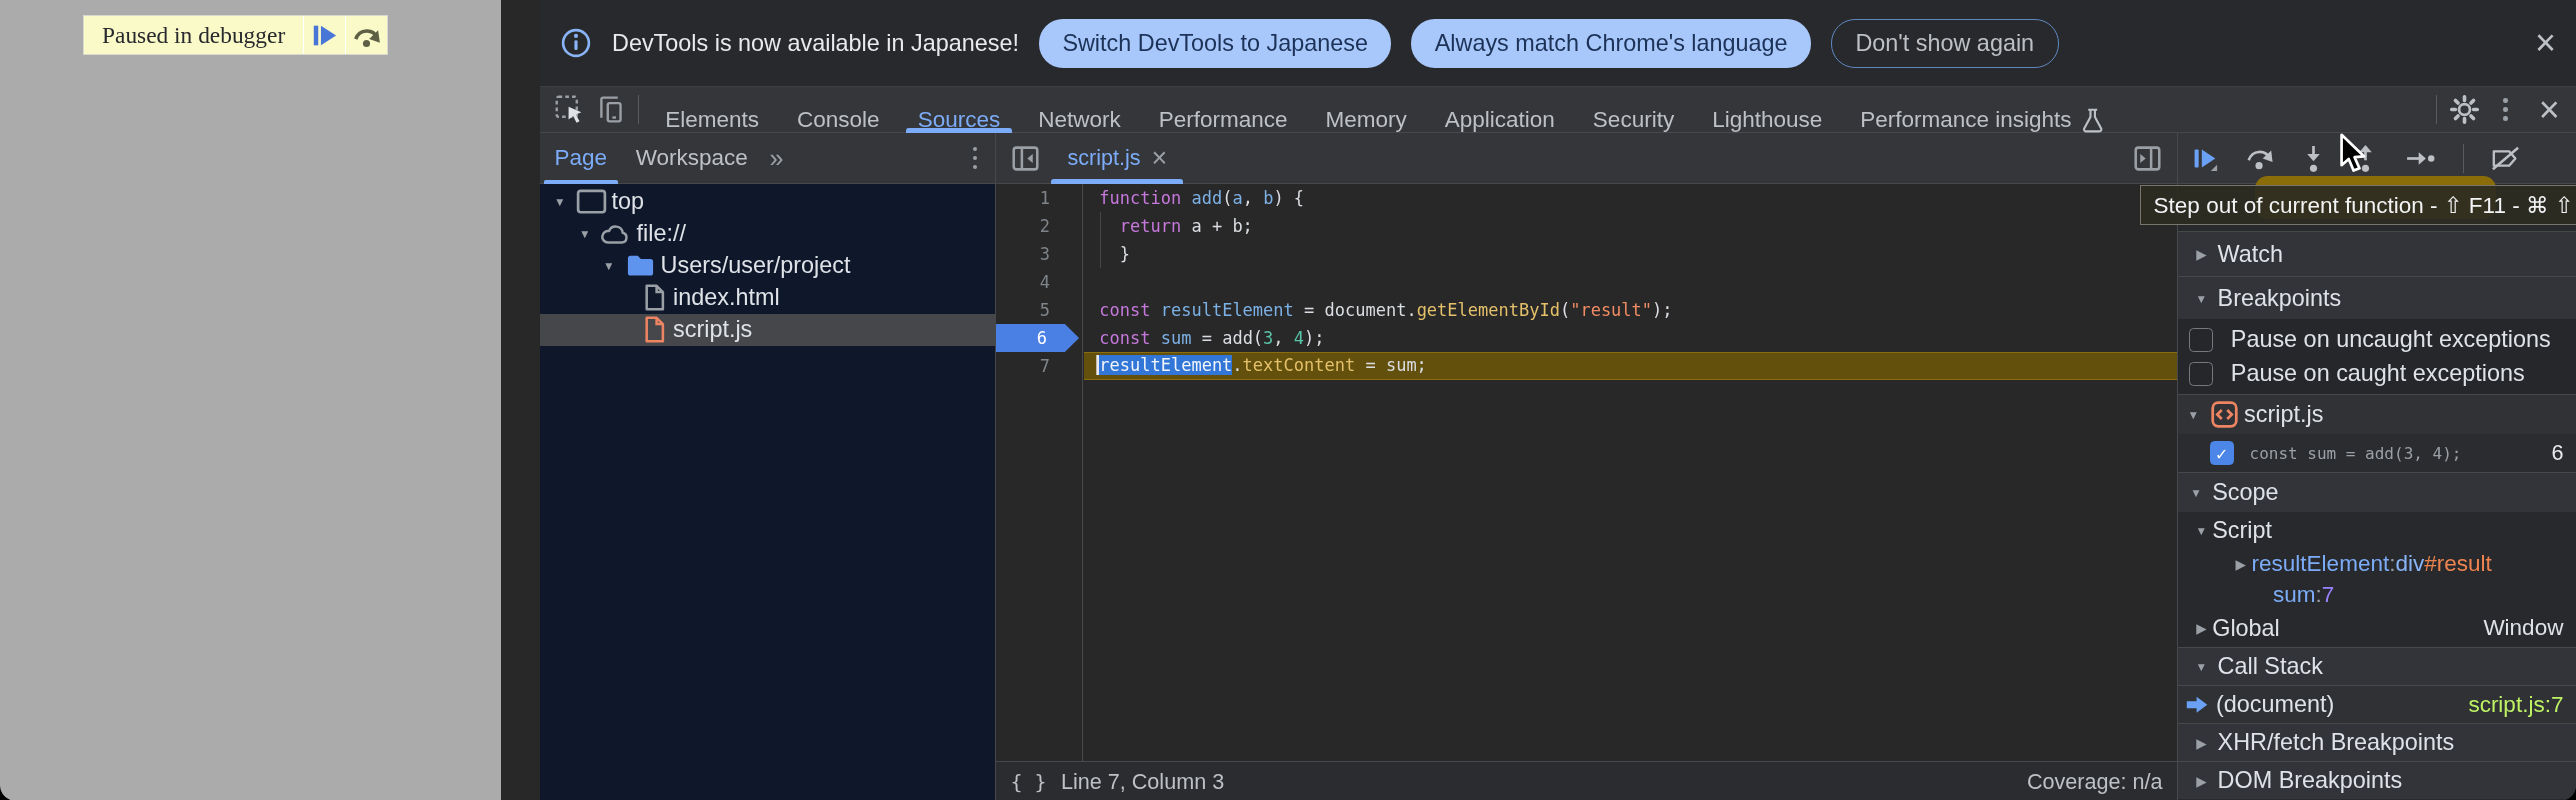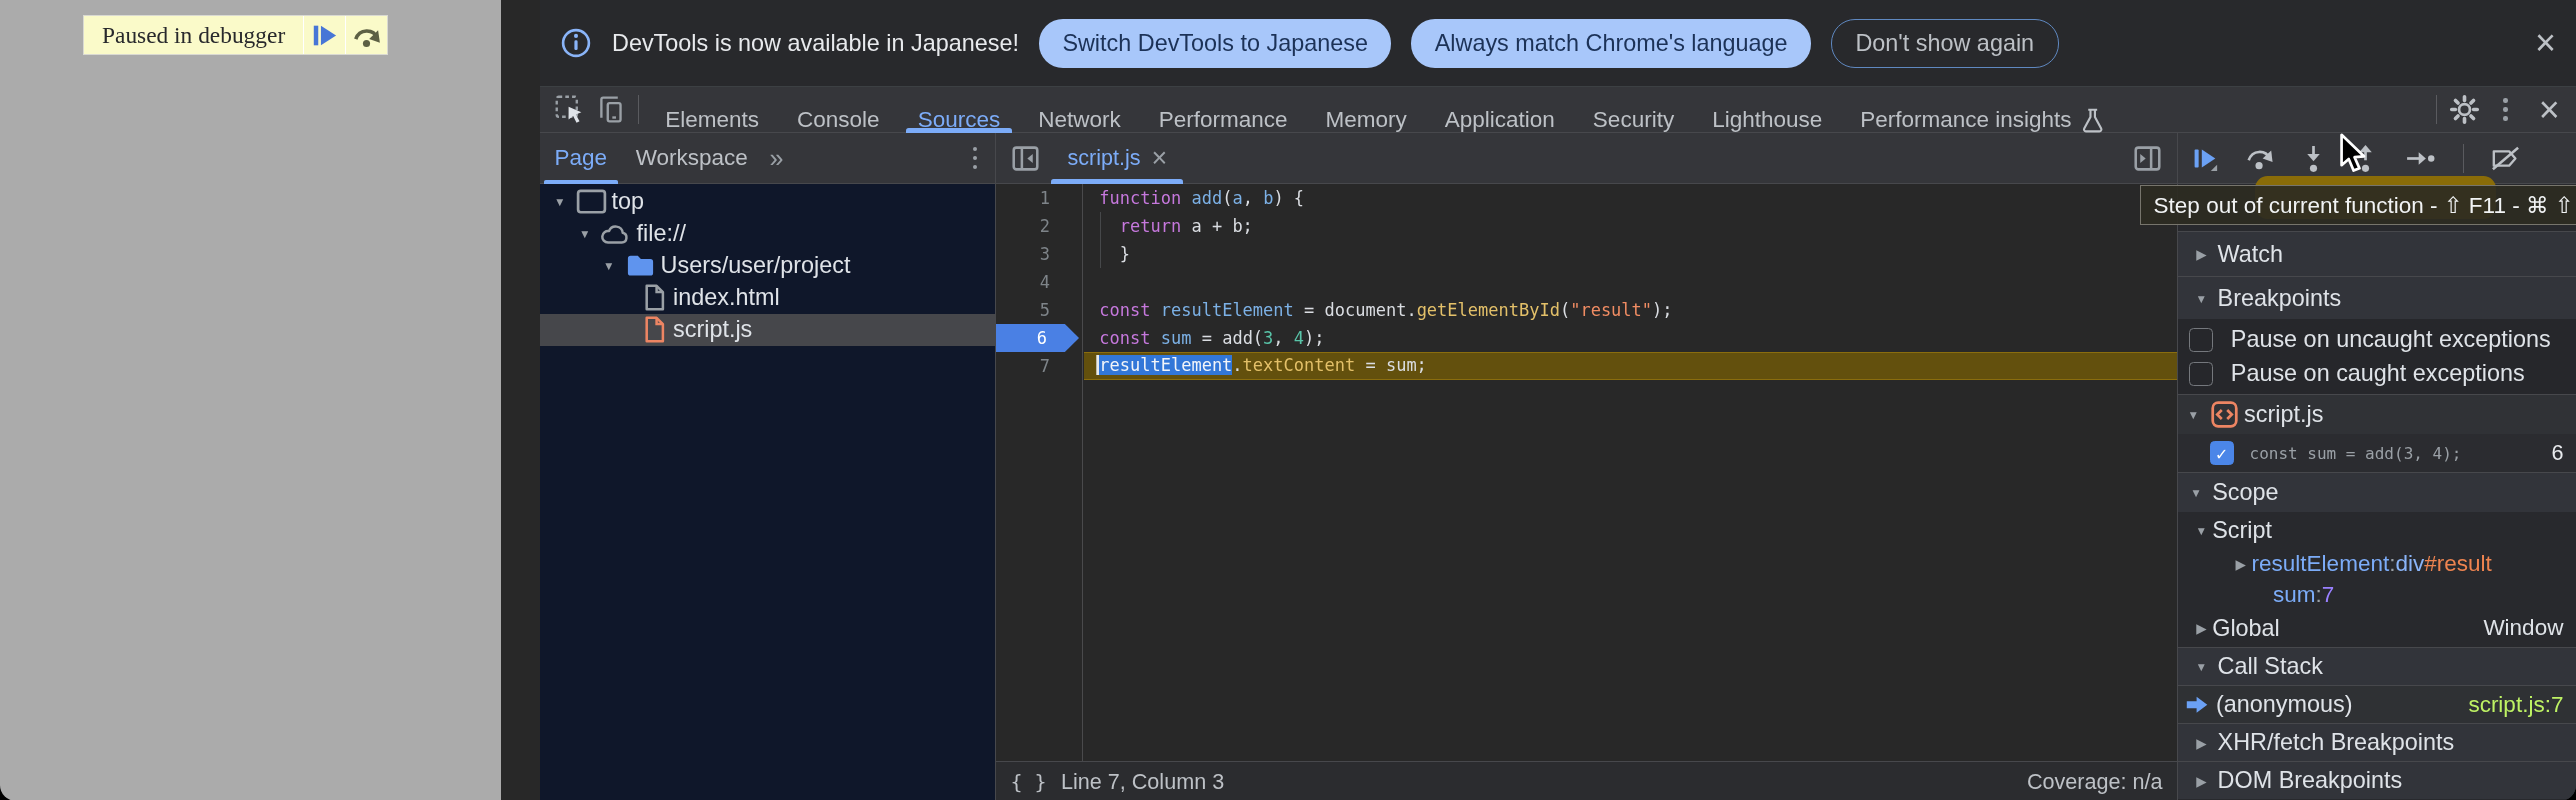--- a/index.html
+++ b/index.html
@@ -480,21 +480,21 @@
           <div class="sec-hdr" style="height:38px">
             <span class="arrow" style="font-size:11.7px">▼</span>
             <span>Call Stack</span>
           </div>
           <div class="row anon-row" style="height:38px; border-top:0.9px solid #47484c">
             <span class="tw" style="width:38px">
               <svg width="25" height="21.6" viewBox="0 0 28 24">
                   <polygon points="2,8 13,8 13,3 25,12 13,21 13,16 2,16" fill="#6ba1f5"></polygon>
                 </svg>
             </span>
-            <span>(anonymous)</span>
+            <span>(document)</span>
             <span class="right-val">script.js:7</span>
           </div>
 
           <div class="sec-hdr" style="height:38px">
             <span class="arrow">▶</span>
             <span>XHR/fetch Breakpoints</span>
           </div>
           <div class="sec-hdr" style="height:38px">
             <span class="arrow">▶</span>
             <span>DOM Breakpoints</span>

